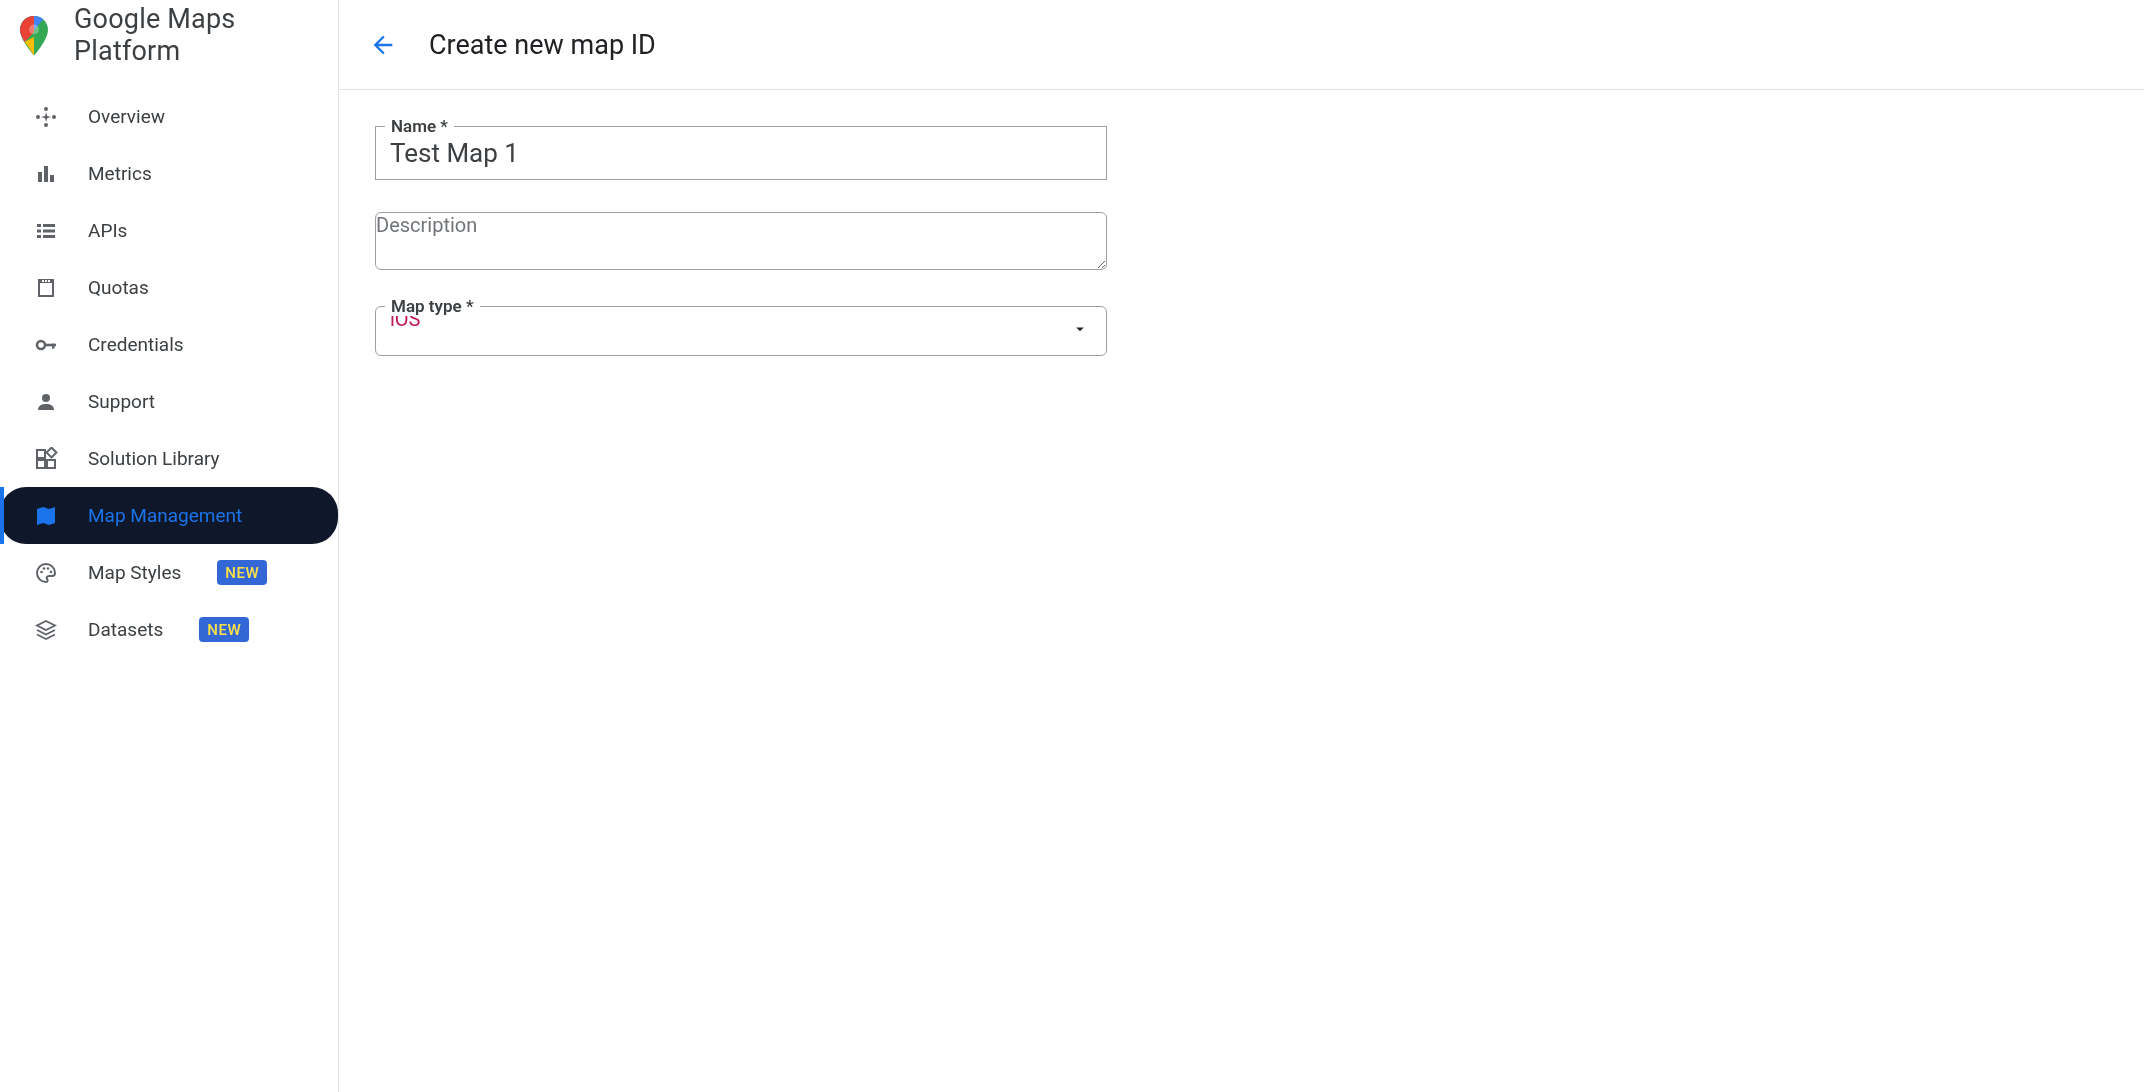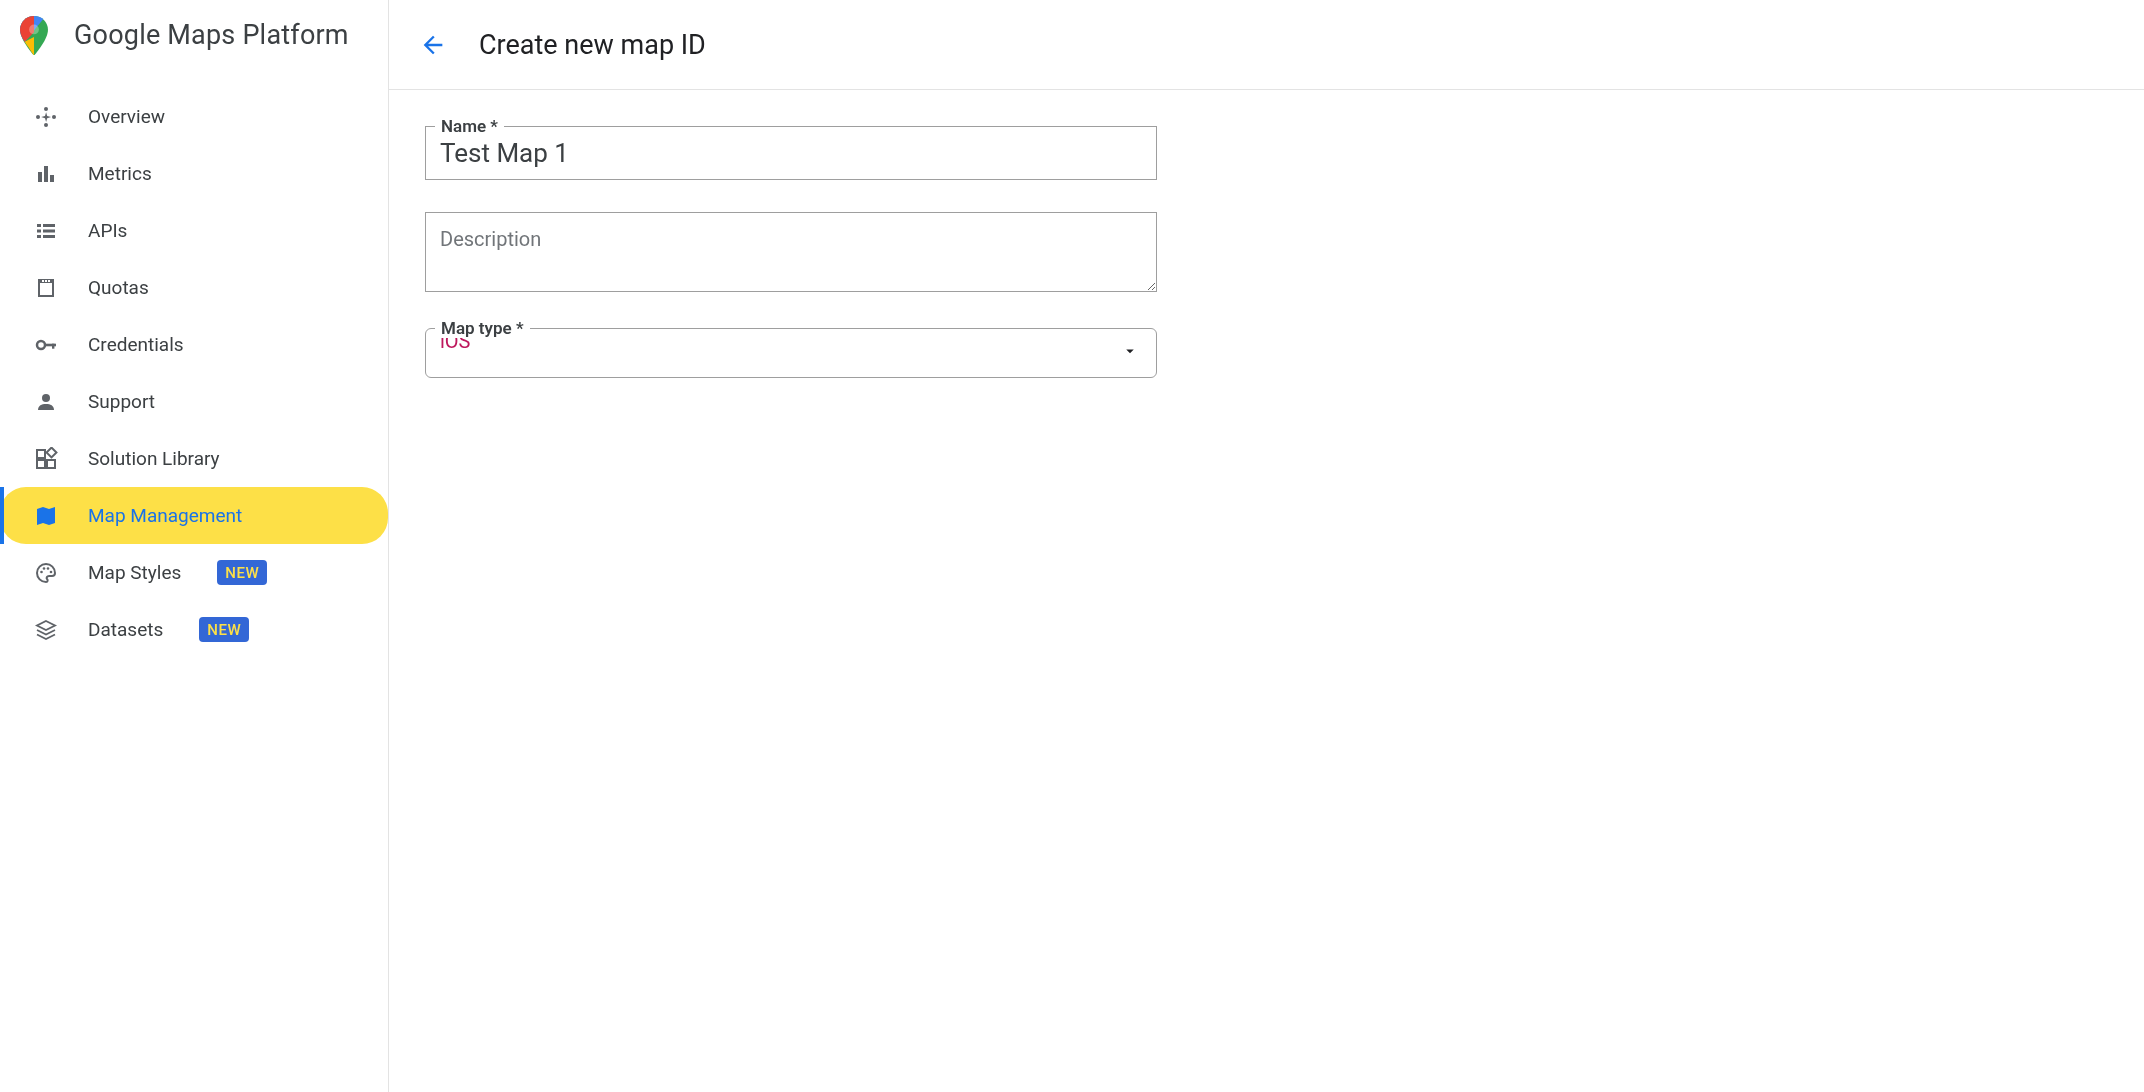--- a/index.html
+++ b/index.html
@@ -14,21 +14,21 @@
       width: 2144px;
       height: 1092px;
       overflow: hidden;
     }
     .app {
       display: flex;
       height: 100%;
     }
     
     .sidebar {
-      width: 389px;
+      width: 339px;
       border-right: 1px solid #e3e3e3;
       display: flex;
       flex-direction: column;
     }
     .sidebar-header {
       display: flex;
       align-items: center;
       height: 70px;
       padding: 0 20px;
       gap: 26px;
@@ -53,21 +53,21 @@
       align-items: center;
       height: 57px;
       padding: 0 32px;
       gap: 28px;
       cursor: pointer;
       font-size: 19px;
       color: #3c4043;
       position: relative;
     }
     .nav-item.active {
-      background: #fde047;
+      background: #0f172a;
       color: #1a73e8;
       border-radius: 26px;
     }
     .nav-item.active::before {
       content: '';
       position: absolute;
       left: 0;
       top: 0;
       bottom: 0;
       width: 4px;
@@ -166,24 +166,24 @@
       border: 1px solid #9e9e9e;
       border-radius: 0;
       padding: 0 14px;
       font-size: 26px;
       color: #3c4043;
       font-family: inherit;
       outline: none;
     }
     .textarea-input {
       width: 100%;
-      height: 80px;
+      height: 58px;
       border: 1px solid #9e9e9e;
-      border-radius: 0;
-      padding: 14px;
+      border-radius: 6px;
+      padding: 0;
       font-size: 20px;
       color: #3c4043;
       font-family: inherit;
       outline: none;
       resize: both;
     }
     .textarea-input::placeholder,
     .text-input::placeholder {
       color: #717579;
     }

